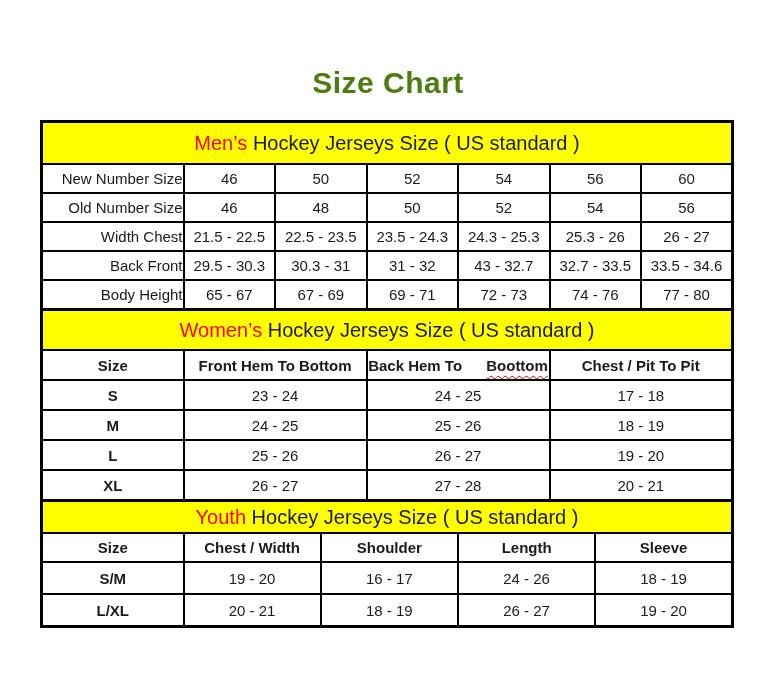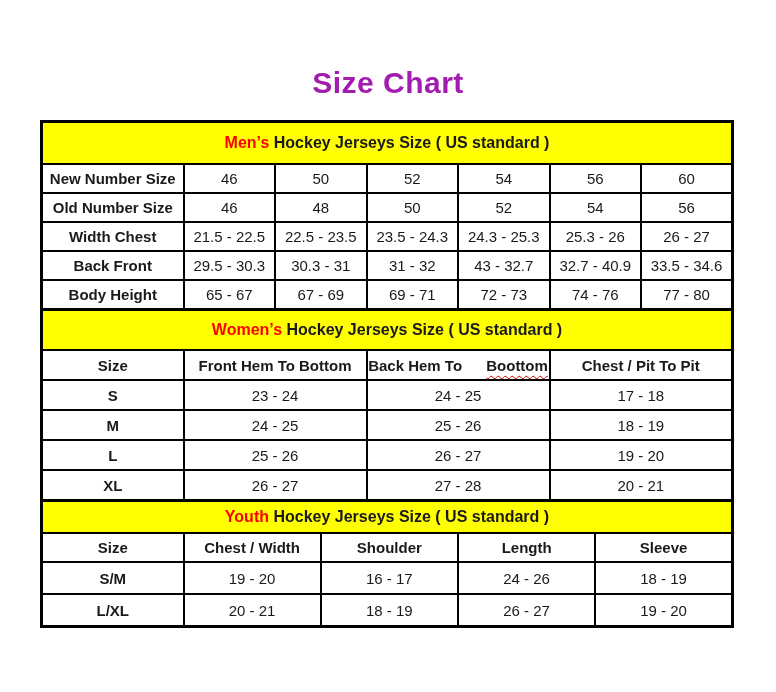--- a/index.html
+++ b/index.html
@@ -13,21 +13,21 @@
     overflow: hidden;
   }
   .page-title {
     position: absolute;
     top: 66px;
     left: 0;
     width: 776px;
     text-align: center;
     font-size: 30px;
     font-weight: bold;
-    color: #a21caf;
+    color: #4d7c0f;
     letter-spacing: 0.5px;
   }
   .tables {
     position: absolute;
     left: 40px;
     top: 120px;
     width: 694px;
   }
   table {
     border-collapse: collapse;
@@ -41,33 +41,33 @@
     text-align: center;
     vertical-align: middle;
     padding: 0;
     font-size: 15px;
     font-weight: normal;
     overflow: hidden;
     white-space: nowrap;
   }
   tr.band td {
     background: #ffff00;
-    font-weight: bold;
-    font-size: 16px;
+    font-weight: normal;
+    font-size: 20px;
   }
   tr.band .accent { color: #ff0000; }
   .t-men  tr.band td { height: 40px; }
   .t-women tr.band td { height: 38px; }
   .t-youth tr.band td { height: 30px; }
   .t-men th, .t-men td { height: 27px; }
   .t-women th, .t-women td { height: 28px; }
   .t-youth th { height: 27px; }
   .t-youth td { height: 30px; }
   th, td.rowlabel-bold { font-weight: bold; }
-  td.rowlabel-plain { font-weight: bold; }
+  td.rowlabel-plain { font-weight: normal; text-align: right; }
   .wavy {
     text-decoration-line: underline;
     text-decoration-style: wavy;
     text-decoration-color: #c00000;
     text-decoration-thickness: 1px;
     text-underline-offset: 4px;
     margin-left: 20px;
   }
 </style>
 </head>
@@ -119,21 +119,21 @@
         <td>24.3 - 25.3</td>
         <td>25.3 - 26</td>
         <td>26 - 27</td>
       </tr>
       <tr>
         <td class="rowlabel-plain">Back Front</td>
         <td>29.5 - 30.3</td>
         <td>30.3 - 31</td>
         <td>31 - 32</td>
         <td>43 - 32.7</td>
-        <td>32.7 - 40.9</td>
+        <td>32.7 - 33.5</td>
         <td>33.5 - 34.6</td>
       </tr>
       <tr>
         <td class="rowlabel-plain">Body Height</td>
         <td>65 - 67</td>
         <td>67 - 69</td>
         <td>69 - 71</td>
         <td>72 - 73</td>
         <td>74 - 76</td>
         <td>77 - 80</td>

